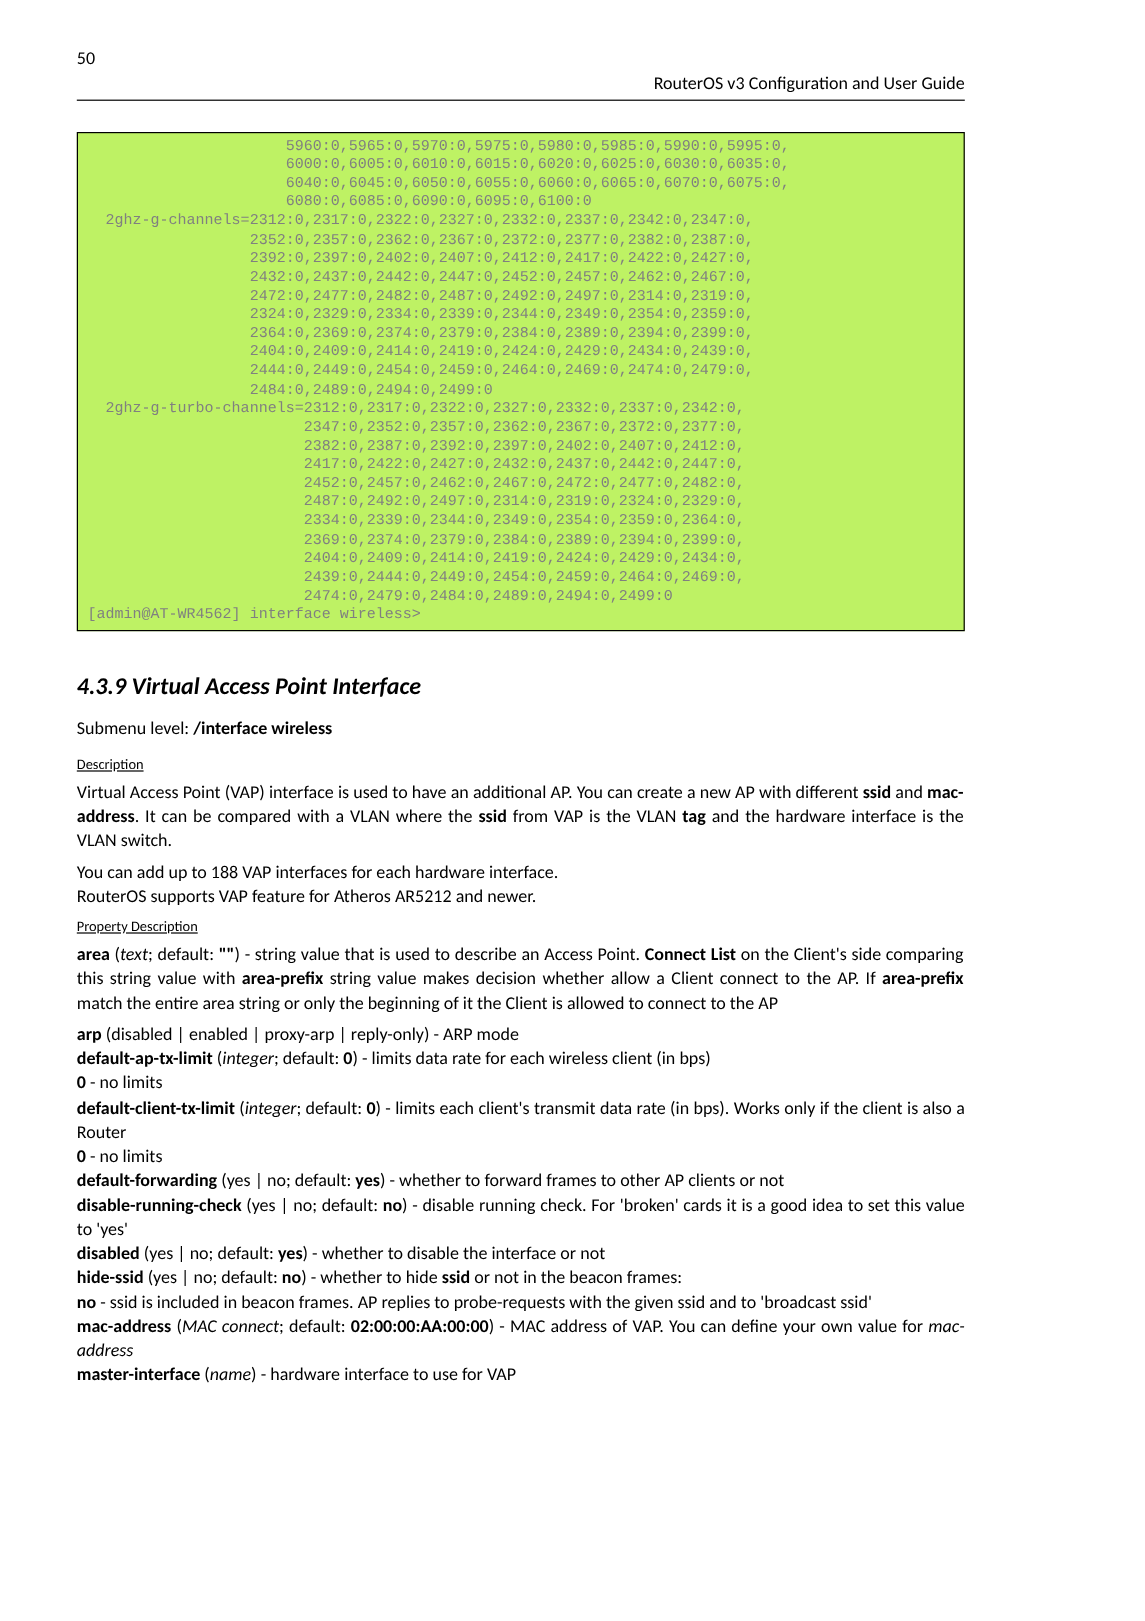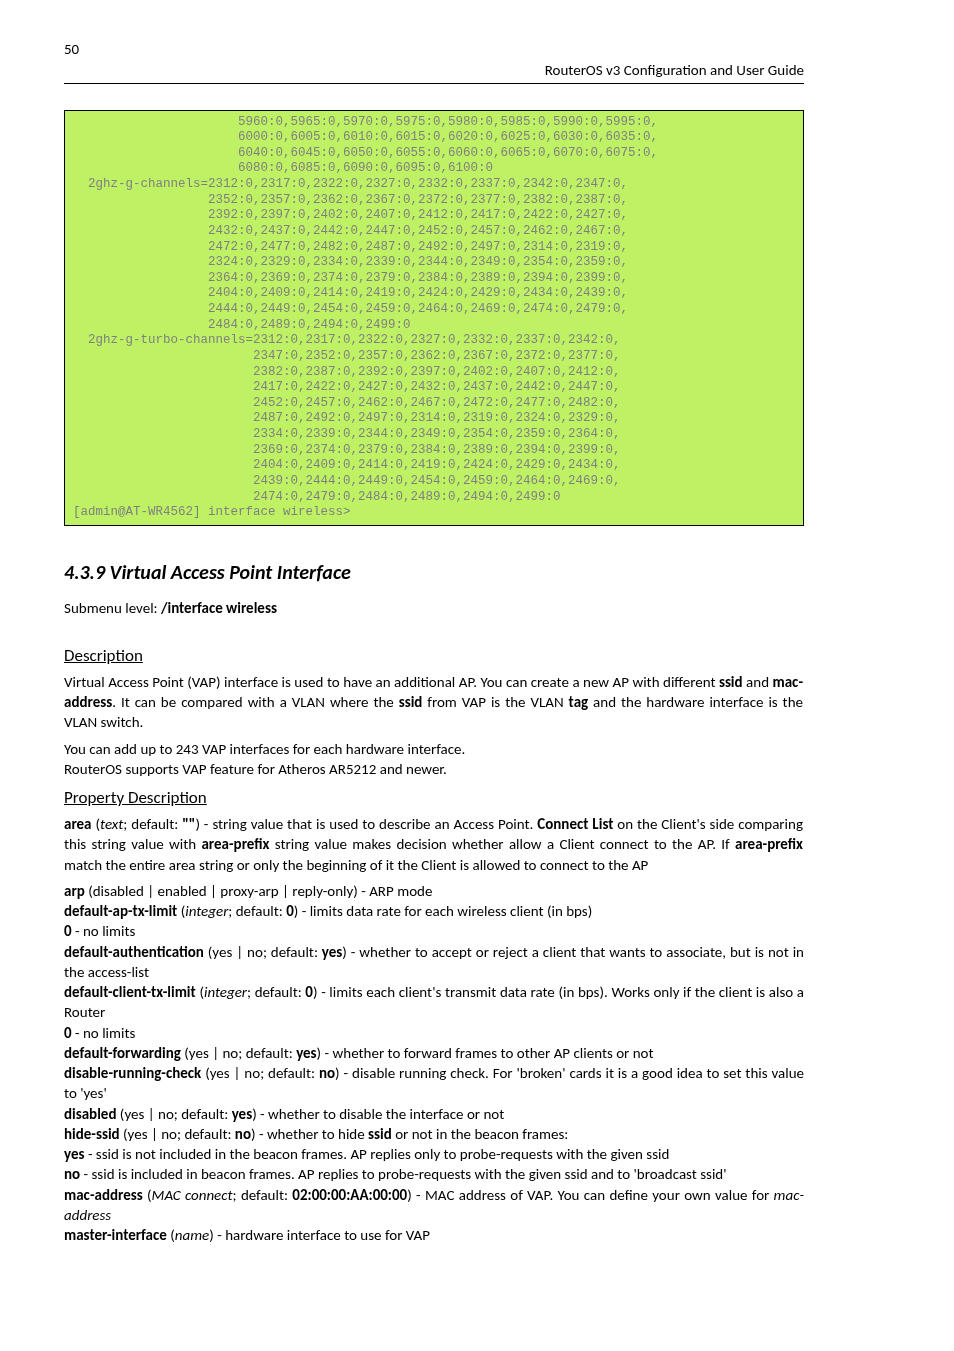--- a/index.html
+++ b/index.html
@@ -44,24 +44,24 @@
     margin-bottom: 34px;
   }
   h2.section {
     font-size: 20px;
     font-style: italic;
     font-weight: bold;
     margin: 0 0 6px 0;
   }
   .submenu {
     font-size: 15px;
-    margin-bottom: 28px;
+    margin-bottom: 14px;
   }
   .subhead {
-    font-size: 17px;
+    font-size: 12px;
     text-decoration: underline;
     margin: 8px 0 6px 0;
     display: block;
   }
   .body-para {
     font-size: 15px;
     line-height: 1.35;
     margin: 0 1px 6px 0;
     text-align: justify;
   }
@@ -113,43 +113,40 @@
 
   <p class="submenu">
     <span>Submenu level: </span><b>/interface wireless</b>
   </p>
 
   <span class="subhead">Description</span>
 
   <p class="body-para">
     <span>Virtual Access Point (VAP) interface is used to have an additional AP. You can create a new AP with different </span><b>ssid</b><span> and </span><b>mac-address</b><span>. It can be compared with a VLAN where the </span><b>ssid</b><span> from VAP is the VLAN </span><b>tag</b><span> and the hardware interface is the VLAN switch.</span>
   </p>
-  <p class="body-para tight">You can add up to 243 VAP interfaces for each hardware interface.</p>
+  <p class="body-para tight">You can add up to 188 VAP interfaces for each hardware interface.</p>
   <p class="body-para">RouterOS supports VAP feature for Atheros AR5212 and newer.</p>
 
   <span class="subhead">Property Description</span>
 
   <p class="body-para">
     <b>area</b> (<i>text</i><span>; default: </span><b>""</b><span>) - string value that is used to describe an Access Point. </span><b>Connect List</b><span> on the Client's side comparing this string value with </span><b>area-prefix</b><span> string value makes decision whether allow a Client connect to the AP. If </span><b>area-prefix</b><span> match the entire area string or only the beginning of it the Client is allowed to connect to the AP</span>
   </p>
 
   <p class="body-para tight">
     <b>arp</b><span> (disabled | enabled | proxy-arp | reply-only) - ARP mode</span>
   </p>
 
   <p class="body-para tight">
     <b>default-ap-tx-limit</b><span> (</span><i>integer</i><span>; default: </span><b>0</b><span>) - limits data rate for each wireless client (in bps)</span>
   </p>
   <p class="body-para tight">
     <b>0</b><span> - no limits</span>
   </p>
 
-  <p class="body-para tight">
-    <b>default-authentication</b><span> (yes | no; default: </span><b>yes</b><span>) - whether to accept or reject a client that wants to associate, but is not in the access-list</span>
-  </p>
 
   <p class="body-para tight">
     <b>default-client-tx-limit</b><span> (</span><i>integer</i><span>; default: </span><b>0</b><span>) - limits each client's transmit data rate (in bps). Works only if the client is also a Router</span>
   </p>
   <p class="body-para tight">
     <b>0</b><span> - no limits</span>
   </p>
 
   <p class="body-para tight">
     <b>default-forwarding</b><span> (yes | no; default: </span><b>yes</b><span>) - whether to forward frames to other AP clients or not</span>
@@ -160,23 +157,20 @@
   </p>
 
   <p class="body-para tight">
     <b>disabled</b><span> (yes | no; default: </span><b>yes</b><span>) - whether to disable the interface or not</span>
   </p>
 
   <p class="body-para tight">
     <b>hide-ssid</b><span> (yes | no; default: </span><b>no</b><span>) - whether to hide </span><b>ssid</b><span> or not in the beacon frames:</span>
   </p>
   <p class="body-para tight">
-    <b>yes</b><span> - ssid is not included in the beacon frames. AP replies only to probe-requests with the given ssid</span>
-  </p>
-  <p class="body-para tight">
     <b>no</b><span> - ssid is included in beacon frames. AP replies to probe-requests with the given ssid and to 'broadcast ssid'</span>
   </p>
 
   <p class="body-para tight">
     <b>mac-address</b><span> (</span><i>MAC connect</i><span>; default: </span><b>02:00:00:AA:00:00</b><span>) - MAC address of VAP. You can define your own value for </span><i>mac-address</i>
   </p>
 
   <p class="body-para tight">
     <b>master-interface</b><span> (</span><i>name</i><span>) - hardware interface to use for VAP</span>
   </p>

